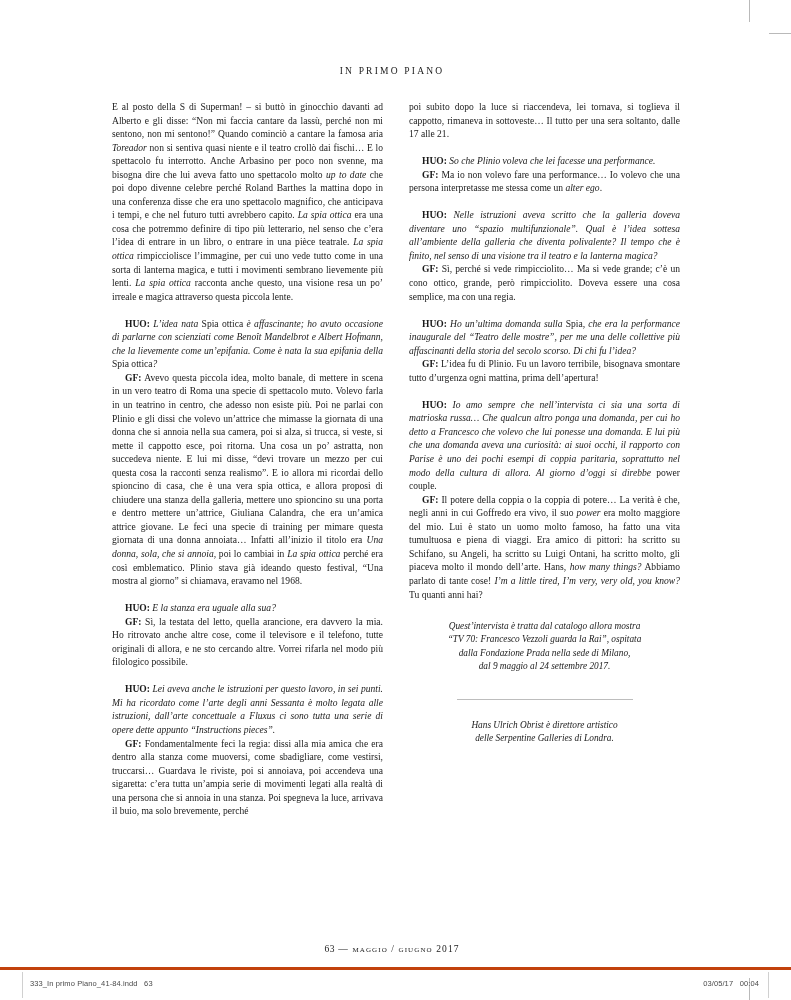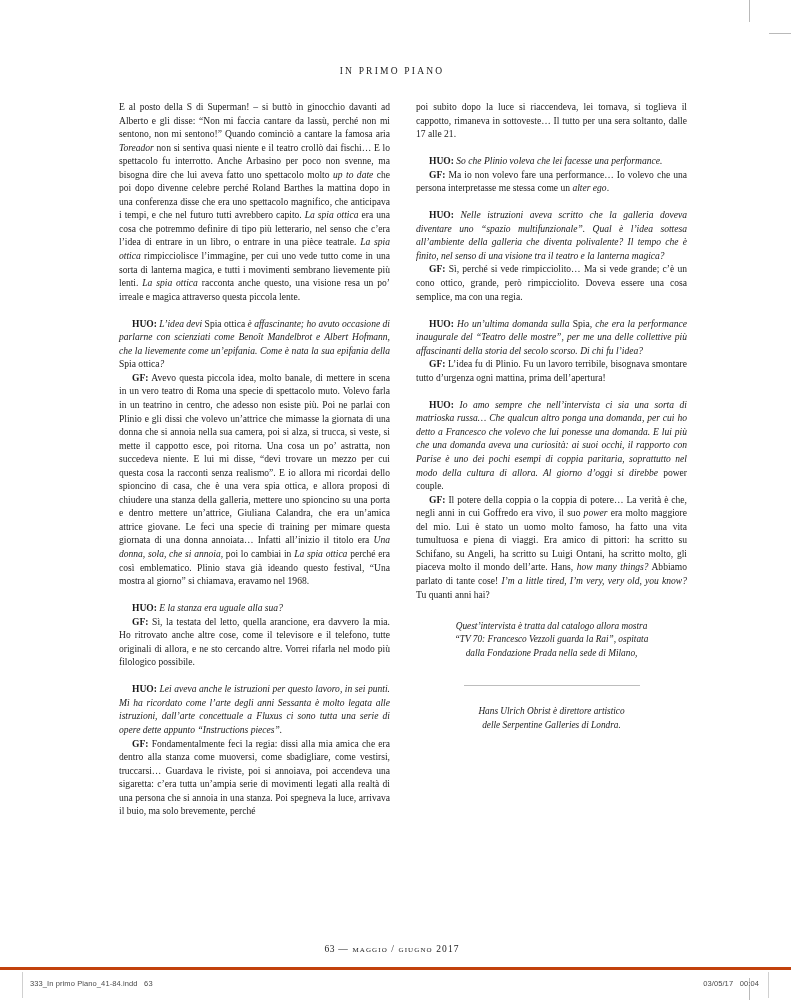--- a/index.html
+++ b/index.html
@@ -84,21 +84,20 @@
   }
 
   .columns {
     position: absolute;
     left: 112px;
     top: 84px;
     width: 568px;
     height: 830px;
     display: flex;
     gap: 26px;
-    margin-left: 7px;
   }
   .col {
     width: 271px;
     position: relative;
   }
 
   p {
     margin: 0;
     font-size: 9.55px;
     line-height: 13.55px;
@@ -159,21 +158,21 @@
 <div class="page">
 
   <div class="running-head">In primo piano</div>
 
   <div class="columns">
 
     <div class="col">
 
       <p><span>E al posto della S di Superman! – si buttò in ginocchio davanti ad Alberto e gli disse: “Non mi faccia cantare da lassù, perché non mi sentono, non mi sentono!” Quando cominciò a cantare la famosa aria </span><em>Toreador</em><span> non si sentiva quasi niente e il teatro crollò dai fischi… E lo spettacolo fu interrotto. Anche Arbasino per poco non svenne, ma bisogna dire che lui aveva fatto uno spettacolo molto </span><em>up to date</em><span> che poi dopo divenne celebre perché Roland Barthes la mattina dopo in una conferenza disse che era uno spettacolo magnifico, che anticipava i tempi, e che nel futuro tutti avrebbero capito. </span><em>La spia ottica</em><span> era una cosa che potremmo definire di tipo più letterario, nel senso che c’era l’idea di entrare in un libro, o entrare in una pièce teatrale. </span><em>La spia ottica</em><span> rimpicciolisce l’immagine, per cui uno vede tutto come in una sorta di lanterna magica, e tutti i movimenti sembrano lievemente più lenti. </span><em>La spia ottica</em><span> racconta anche questo, una visione resa un po’ irreale e magica attraverso questa piccola lente.</span></p>
 
-      <p class="gap indent"><span class="spk">HUO:</span><em> L’idea devi </em><span>Spia ottica</span><em> è affascinante; ho avuto occasione di parlarne con scienziati come Benoît Mandelbrot e Albert Hofmann, che la lievemente come un’epifania. Come è nata la sua epifania della </em><span>Spia ottica</span><em>?</em></p>
+      <p class="gap indent"><span class="spk">HUO:</span><em> L’idea nata </em><span>Spia ottica</span><em> è affascinante; ho avuto occasione di parlarne con scienziati come Benoît Mandelbrot e Albert Hofmann, che la lievemente come un’epifania. Come è nata la sua epifania della </em><span>Spia ottica</span><em>?</em></p>
 
       <p class="indent"><span class="spk">GF:</span><span> Avevo questa piccola idea, molto banale, di mettere in scena in un vero teatro di Roma una specie di spettacolo muto. Volevo farla in un teatrino in centro, che adesso non esiste più. Poi ne parlai con Plinio e gli dissi che volevo un’attrice che mimasse la giornata di una donna che si annoia nella sua camera, poi si alza, si trucca, si veste, si mette il cappotto esce, poi ritorna. Una cosa un po’ astratta, non succedeva niente. E lui mi disse, “devi trovare un mezzo per cui questa cosa la racconti senza realismo”. E io allora mi ricordai dello spioncino di casa, che è una vera spia ottica, e allora proposi di chiudere una stanza della galleria, mettere uno spioncino su una porta e dentro mettere un’attrice, Giuliana Calandra, che era un’amica attrice giovane. Le feci una specie di training per mimare questa giornata di una donna annoiata… Infatti all’inizio il titolo era </span><em>Una donna, sola, che si annoia</em><span>, poi lo cambiai in </span><em>La spia ottica</em><span> perché era così emblematico. Plinio stava già ideando questo festival, “Una mostra al giorno” si chiamava, eravamo nel 1968.</span></p>
 
       <p class="gap indent"><span class="spk">HUO:</span><em> E la stanza era uguale alla sua?</em></p>
 
       <p class="indent"><span class="spk">GF:</span><span> Sì, la testata del letto, quella arancione, era davvero la mia. Ho ritrovato anche altre cose, come il televisore e il telefono, tutte originali di allora, e ne sto cercando altre. Vorrei rifarla nel modo più filologico possibile.</span></p>
 
       <p class="gap indent"><span class="spk">HUO:</span><em> Lei aveva anche le istruzioni per questo lavoro, in sei punti. Mi ha ricordato come l’arte degli anni Sessanta è molto legata alle istruzioni, dall’arte concettuale a Fluxus ci sono tutta una serie di opere dette appunto “Instructions pieces”.</em></p>
 
       <p class="indent"><span class="spk">GF:</span><span> Fondamentalmente feci la regia: dissi alla mia amica che era dentro alla stanza come muoversi, come sbadigliare, come vestirsi, truccarsi… Guardava le riviste, poi si annoiava, poi accendeva una sigaretta: c’era tutta un’ampia serie di movimenti legati alla realtà di una persona che si annoia in una stanza. Poi spegneva la luce, arrivava il buio, ma solo brevemente, perché</span></p>
@@ -198,20 +197,21 @@
 
       <p class="gap indent"><span class="spk">HUO:</span><em> Io amo sempre che nell’intervista ci sia una sorta di matrioska russa… Che qualcun altro ponga una domanda, per cui ho detto a Francesco che volevo che lui ponesse una domanda. E lui più che una domanda aveva una curiosità: ai suoi occhi, il rapporto con Parise è uno dei pochi esempi di coppia paritaria, soprattutto nel modo della cultura di allora. Al giorno d’oggi si direbbe </em><span>power couple</span><em>.</em></p>
 
       <p class="indent"><span class="spk">GF:</span><span> Il potere della coppia o la coppia di potere… La verità è che, negli anni in cui Goffredo era vivo, il suo </span><em>power</em><span> era molto maggiore del mio. Lui è stato un uomo molto famoso, ha fatto una vita tumultuosa e piena di viaggi. Era amico di pittori: ha scritto su Schifano, su Angeli, ha scritto su Luigi Ontani, ha scritto molto, gli piaceva molto il mondo dell’arte. Hans, </span><em>how many things?</em><span> Abbiamo parlato di tante cose! </span><em>I’m a little tired, I’m very, very old, you know?</em><span> Tu quanti anni hai?</span></p>
 
 
       <div class="credit">
         <div>Quest’intervista è tratta dal catalogo allora mostra</div>
         <div>“TV 70: Francesco Vezzoli guarda la Rai”, ospitata</div>
         <div>dalla Fondazione Prada nella sede di Milano,</div>
+        <div>dal 9 maggio al 24 settembre 2017.</div>
       </div>
 
       <div class="rule"></div>
 
       <div class="bio">
         <div>Hans Ulrich Obrist è direttore artistico</div>
         <div>delle Serpentine Galleries di Londra.</div>
       </div>
 
     </div>

